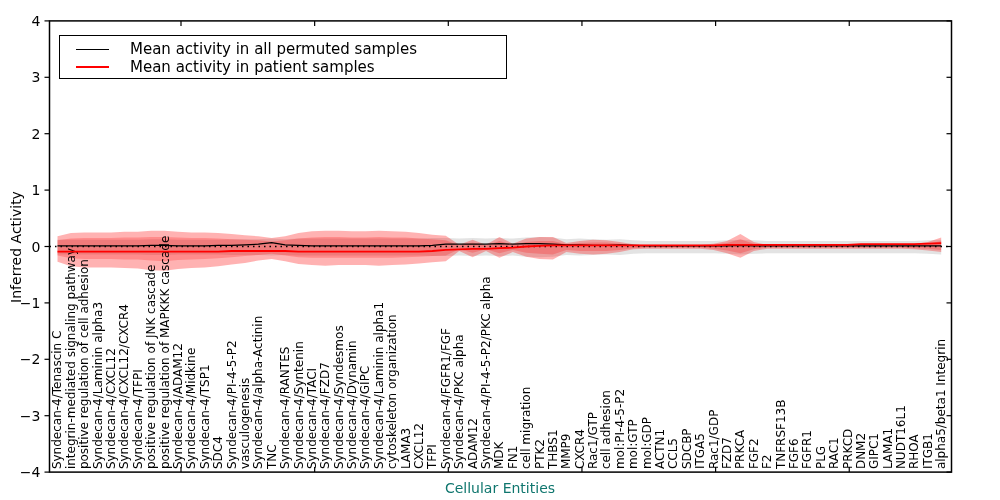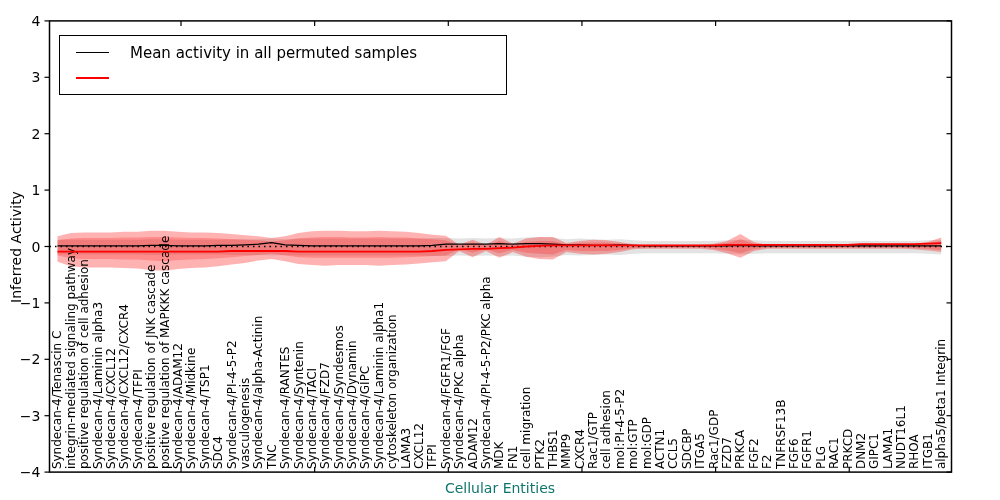--- a/index.html
+++ b/index.html
@@ -15,21 +15,21 @@
   .xlabel{
     position:absolute;left:0;right:0;top:480px;text-align:center;
     font-size:14px;color:#0f766e;
   }
   .ylabel-anchor{position:absolute;left:16px;top:247px;width:0;height:0;}
   .ylabel{
     position:absolute;white-space:nowrap;font-size:14px;color:#000;
     transform:translate(-50%,-50%) rotate(-90deg);
   }
   .legend{
-    position:absolute;left:59px;top:35px;width:448px;height:60px;
+    position:absolute;left:59px;top:35px;width:448px;height:44px;
     background:#ffffff;border:1.5px solid #000;box-sizing:border-box;
     display:flex;flex-direction:column;justify-content:space-around;
     padding:4px 0;
   }
   .legend-row{display:flex;align-items:center;height:24px;}
   .legend-swatch{width:33px;margin-left:16px;margin-right:21px;flex:0 0 auto;}
   .legend-label{font-size:15px;color:#000;white-space:nowrap;}
 </style>
 </head>
 <body>
@@ -154,15 +154,16 @@
     <div class="ylabel">Inferred Activity</div>
   </div>
   <div class="xlabel">Cellular Entities</div>
   <div class="legend">
     <div class="legend-row">
       <div class="legend-swatch" style="border-top: 1.5px solid rgb(0, 0, 0);"></div>
       <div class="legend-label">Mean activity in all permuted samples</div>
     </div>
     <div class="legend-row">
       <div class="legend-swatch" style="border-top: 2px solid rgb(255, 0, 0);"></div>
+      <div class="legend-label">Mean activity in patient samples</div>
     </div>
   </div>
 </div>
 
 </body></html>

